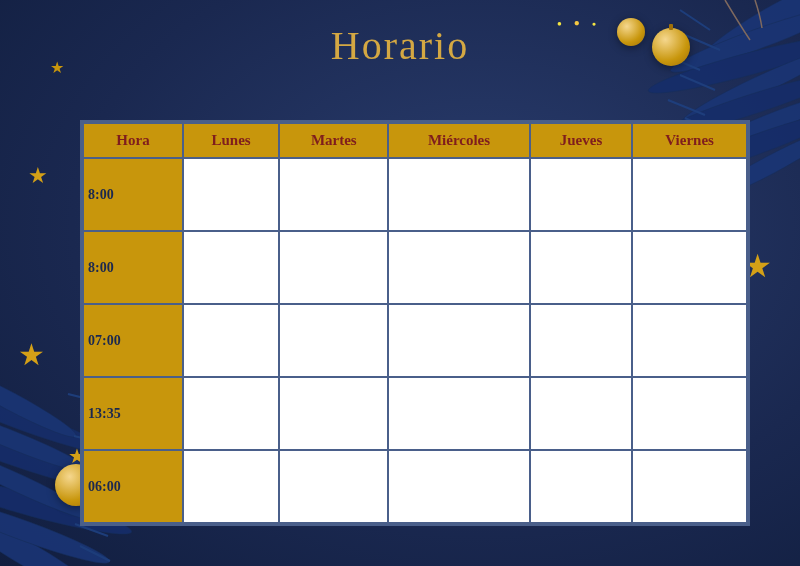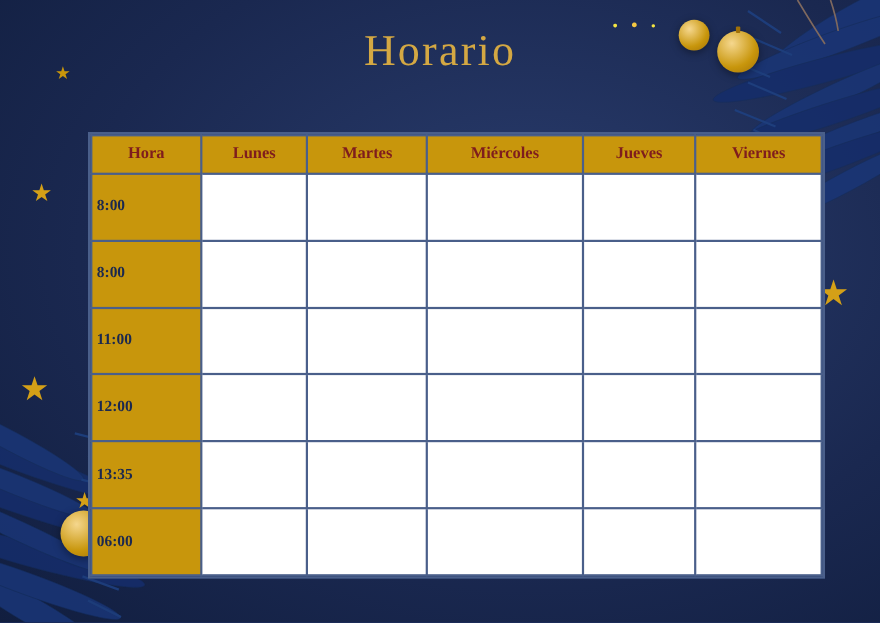--- a/index.html
+++ b/index.html
@@ -246,29 +246,21 @@
         </tr>
         <tr>
           <td class="hora-cell">8:00</td>
           <td class="content-cell"></td>
           <td class="content-cell"></td>
           <td class="content-cell"></td>
           <td class="content-cell"></td>
           <td class="content-cell"></td>
         </tr>
         <tr>
-          <td class="hora-cell">11:00</td>
-          <td class="content-cell"></td>
-          <td class="content-cell"></td>
-          <td class="content-cell"></td>
-          <td class="content-cell"></td>
-          <td class="content-cell"></td>
-        </tr>
-        <tr>
-          <td class="hora-cell">12:00</td>
+          <td class="hora-cell">07:00</td>
           <td class="content-cell"></td>
           <td class="content-cell"></td>
           <td class="content-cell"></td>
           <td class="content-cell"></td>
           <td class="content-cell"></td>
         </tr>
         <tr>
           <td class="hora-cell">13:35</td>
           <td class="content-cell"></td>
           <td class="content-cell"></td>

